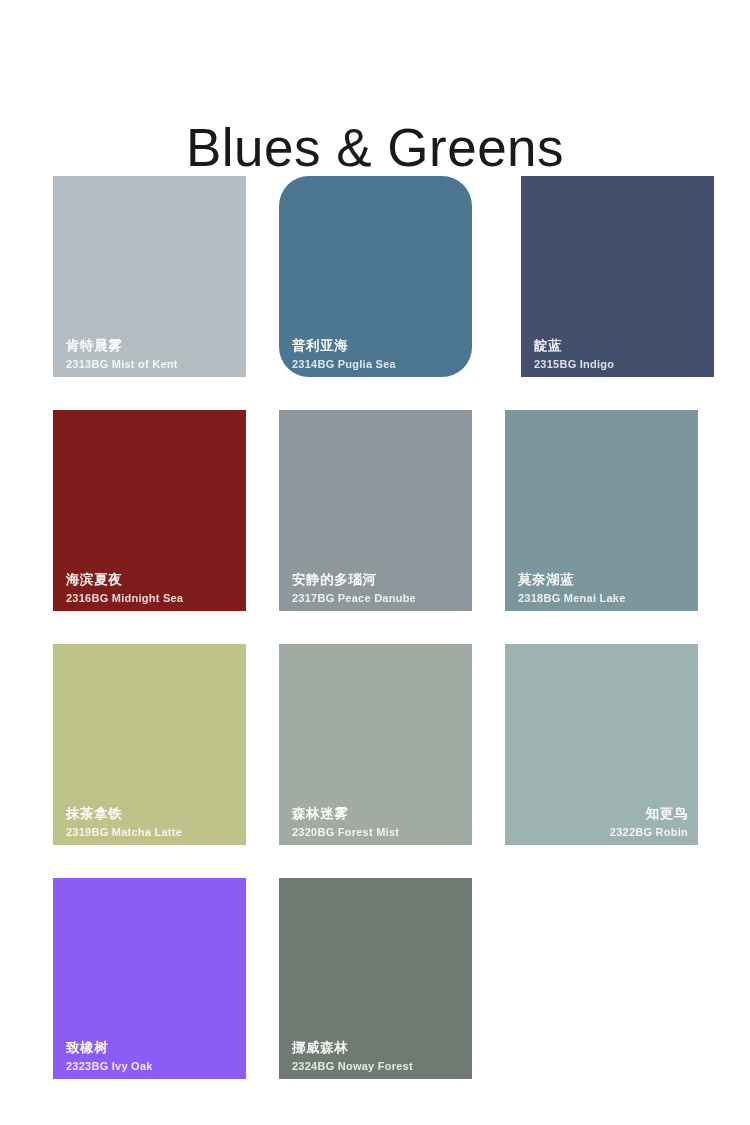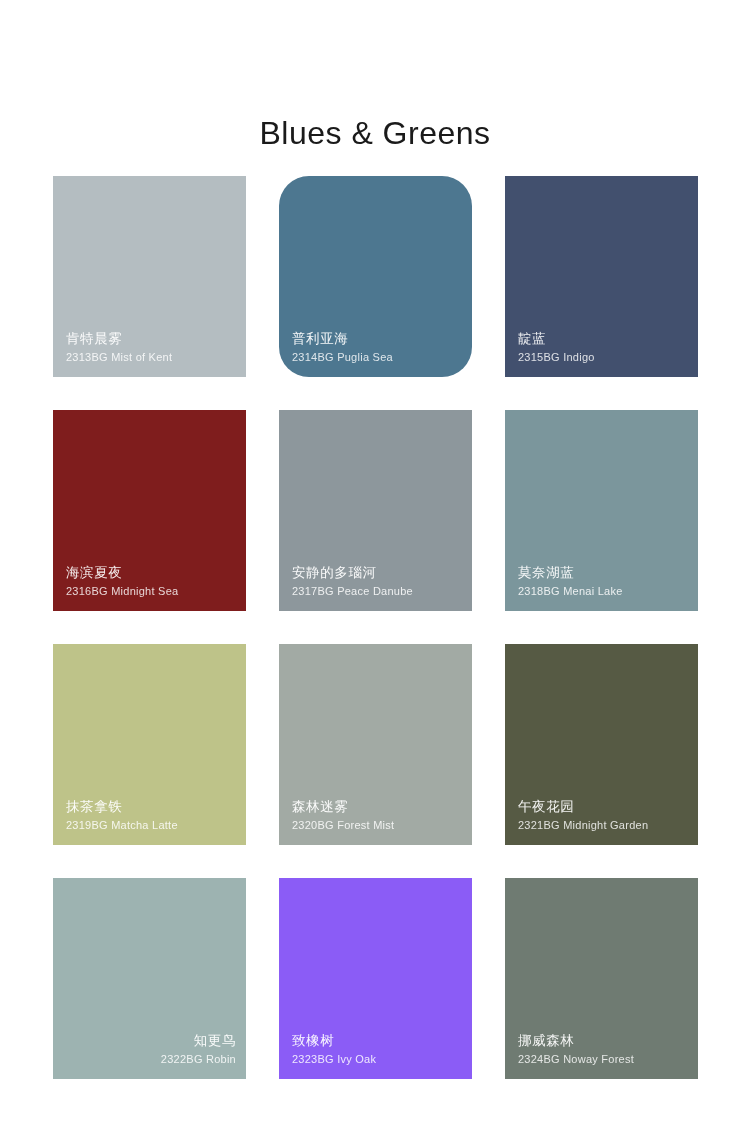--- a/index.html
+++ b/index.html
@@ -18,21 +18,21 @@
     width: 750px;
     height: 1125px;
     box-sizing: border-box;
   }
   .page-title {
     position: absolute;
     top: 84px;
     left: 0;
     width: 750px;
     text-align: center;
-    font-size: 32px;
+    font-size: 53px;
     line-height: 56px;
     font-weight: 400;
     letter-spacing: 0.5px;
     color: #1a1a1a;
     font-family: "Liberation Sans", "DejaVu Sans", sans-serif;
   }
   .swatch-grid {
     position: absolute;
     top: 176px;
     left: 53px;
@@ -45,22 +45,23 @@
   }
   .swatch {
     position: relative;
     width: 193px;
     height: 201px;
     overflow: hidden;
   }
   .swatch-caption {
     position: absolute;
     left: 13px;
-    bottom: 13px;
+    bottom: 6px;
     right: 10px;
+    font-weight: bold;
   }
   .swatch-name-cn {
     font-size: 13.5px;
     line-height: 19px;
     color: rgba(255,255,255,0.93);
     font-family: "DejaVu Sans", "Liberation Sans", sans-serif;
     letter-spacing: 0.6px;
     white-space: nowrap;
   }
   .swatch-code {
@@ -89,21 +90,21 @@
           <div class="swatch-name-cn">肯特晨雾</div>
           <div class="swatch-code">2313BG Mist of Kent</div>
         </div>
       </div>
       <div class="swatch" style="background: rgb(77, 119, 144); border-radius: 30px;">
         <div class="swatch-caption">
           <div class="swatch-name-cn">普利亚海</div>
           <div class="swatch-code">2314BG Puglia Sea</div>
         </div>
       </div>
-      <div class="swatch" style="background: rgb(66, 80, 110);">
+      <div class="swatch" style="background: rgb(66, 80, 110); margin-left: 16px;">
         <div class="swatch-caption">
           <div class="swatch-name-cn">靛蓝</div>
           <div class="swatch-code">2315BG Indigo</div>
         </div>
       </div>
       <div class="swatch" style="background: #7f1d1d;">
         <div class="swatch-caption">
           <div class="swatch-name-cn">海滨夏夜</div>
           <div class="swatch-code">2316BG Midnight Sea</div>
         </div>
@@ -125,26 +126,20 @@
           <div class="swatch-name-cn">抹茶拿铁</div>
           <div class="swatch-code">2319BG Matcha Latte</div>
         </div>
       </div>
       <div class="swatch light" style="background: rgb(162, 170, 164);">
         <div class="swatch-caption">
           <div class="swatch-name-cn">森林迷雾</div>
           <div class="swatch-code">2320BG Forest Mist</div>
         </div>
       </div>
-      <div class="swatch" style="background: rgb(86, 90, 68);">
-        <div class="swatch-caption">
-          <div class="swatch-name-cn">午夜花园</div>
-          <div class="swatch-code">2321BG Midnight Garden</div>
-        </div>
-      </div>
       <div class="swatch light" style="background: rgb(157, 179, 177); text-align: right;">
         <div class="swatch-caption">
           <div class="swatch-name-cn">知更鸟</div>
           <div class="swatch-code">2322BG Robin</div>
         </div>
       </div>
       <div class="swatch light" style="background: #8b5cf6;">
         <div class="swatch-caption">
           <div class="swatch-name-cn">致橡树</div>
           <div class="swatch-code">2323BG Ivy Oak</div>

